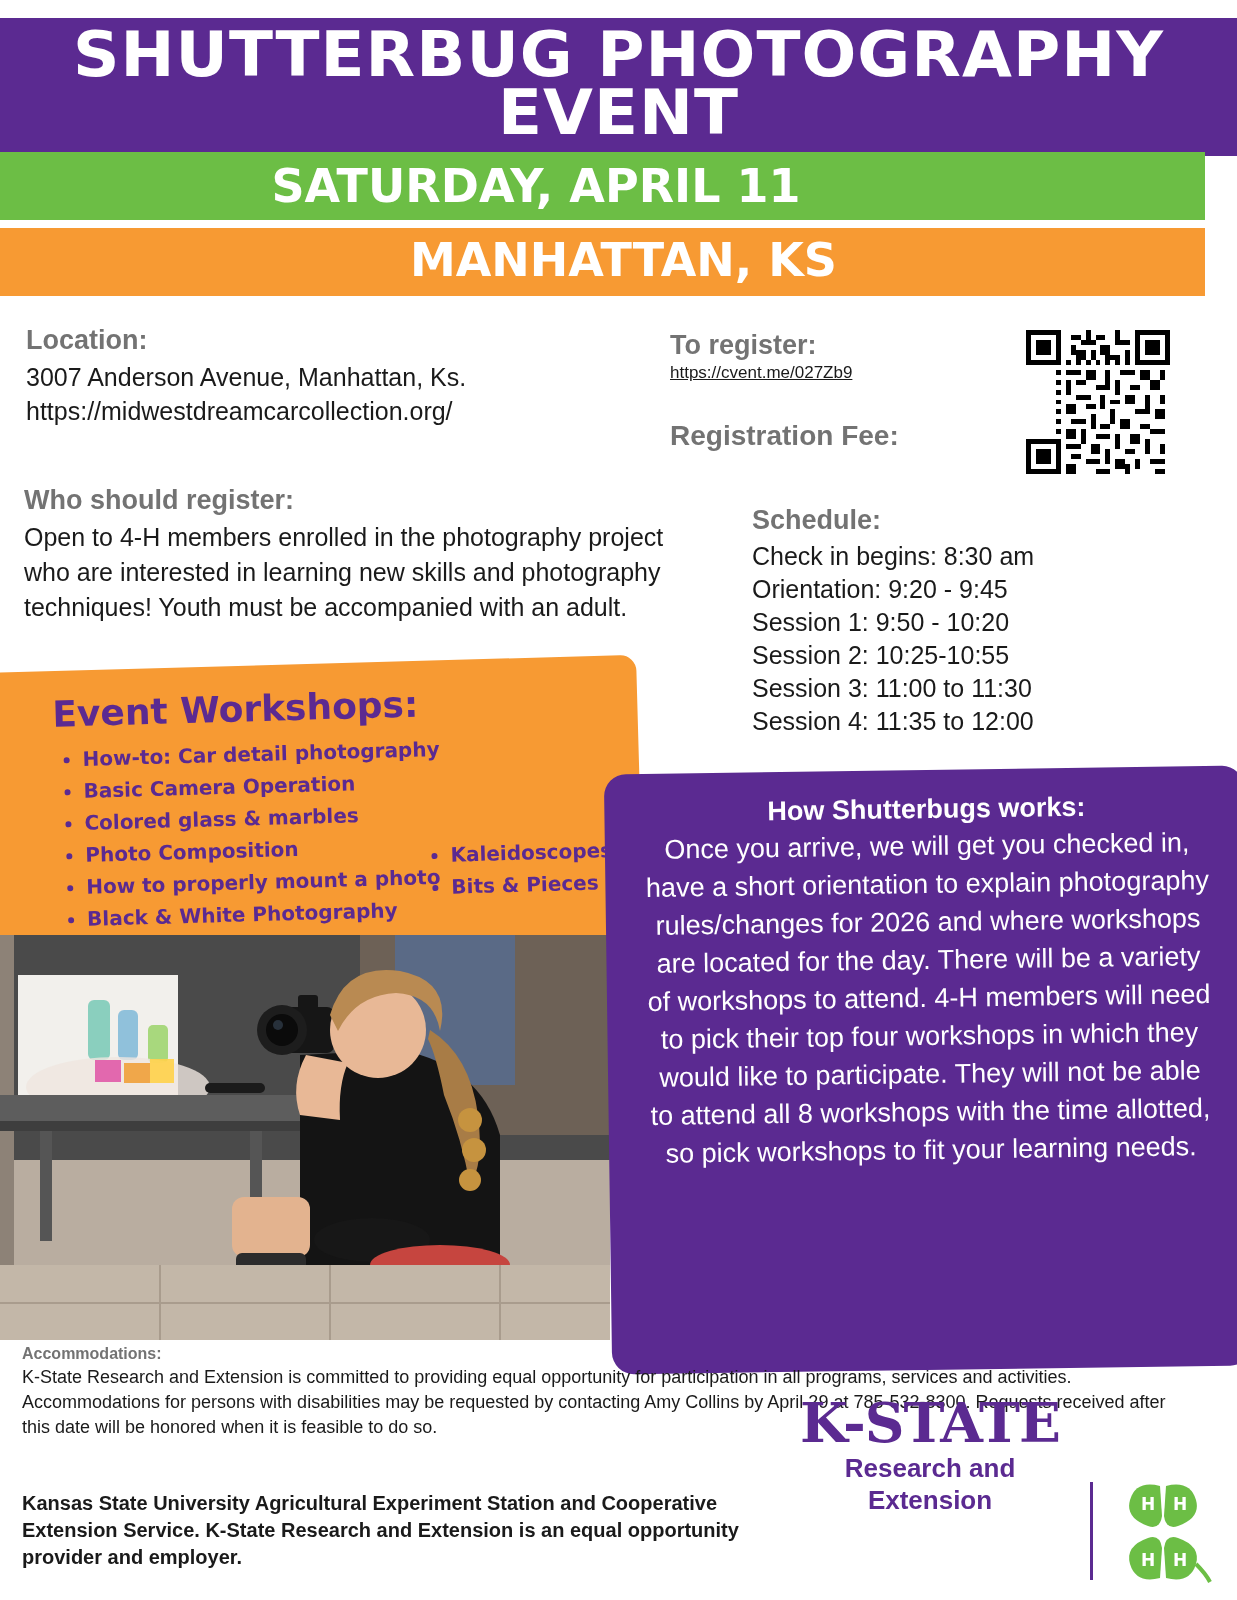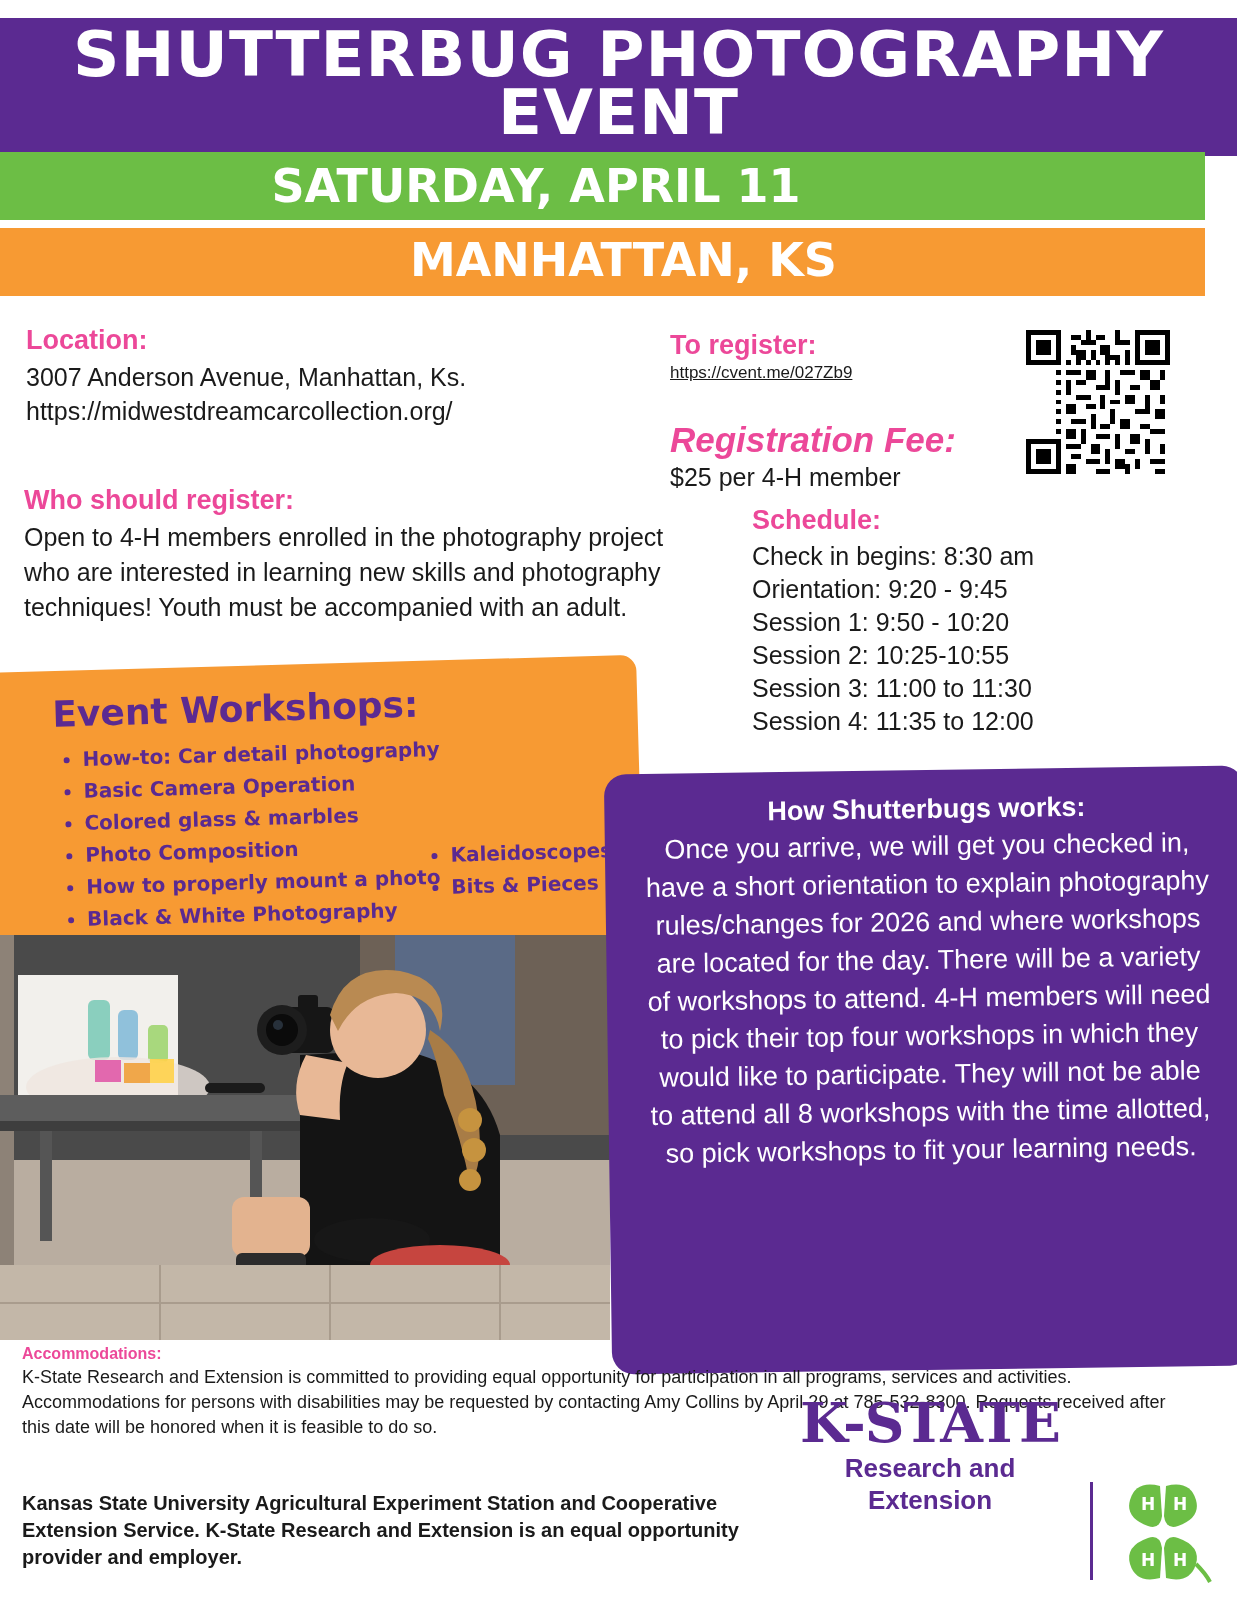--- a/index.html
+++ b/index.html
@@ -70,21 +70,21 @@
     font-size: 46px;
     line-height: 54px;
     font-weight: bold;
     color: #ffffff;
     text-transform: uppercase;
     font-family: "DejaVu Sans", sans-serif;
     padding-left: 42px;
   }
 
   
-  .lbl { font-size: 27px; font-weight: bold; color: #ec4899; }
+  .lbl { font-size: 27px; font-weight: bold; color: #737373; }
   .txt { font-size: 25px; color: #1a1a1a; }
 
   .loc-block { position: absolute; left: 26px; top: 325px; width: 640px; }
   .loc-block .lbl { display: block; margin-bottom: 4px; }
   .loc-block .txt { display: block; line-height: 34px; }
 
   .who-block { position: absolute; left: 24px; top: 485px; width: 670px; }
   .who-block .lbl { display: block; margin-bottom: 4px; }
   .who-block .txt { display: block; line-height: 35px; }
 
@@ -92,21 +92,21 @@
   .reg-block { position: absolute; left: 670px; top: 330px; width: 350px; }
   .reg-block .lbl { display: block; font-size: 27px; }
   .reg-link {
     display: inline-block;
     font-size: 17px;
     color: #1a1a1a;
     text-decoration: underline;
     margin-top: 2px;
   }
   .fee-block { position: absolute; left: 670px; top: 420px; width: 360px; }
-  .fee-block .lbl { display: block; font-size: 35px; font-style: italic; }
+  .fee-block .lbl { display: block; font-size: 28px; }
   .fee-block .txt { display: block; margin-top: 3px; }
 
   .qr {
     position: absolute;
     left: 1026px; top: 330px;
     width: 144px; height: 144px;
   }
   .qr svg { display: block; }
 
   .sched-block { position: absolute; left: 752px; top: 505px; width: 440px; }
@@ -281,21 +281,20 @@
   <span class="txt">Open to 4-H members enrolled in the photography project who are interested in learning new skills and photography techniques! Youth must be accompanied with an adult.</span>
 </div>
 
 <div class="reg-block">
   <span class="lbl">To register:</span>
   <a class="reg-link" href="#">https://cvent.me/027Zb9</a>
 </div>
 
 <div class="fee-block">
   <span class="lbl">Registration Fee:</span>
-  <span class="txt">$25 per 4-H member</span>
 </div>
 
 <div class="qr">
   <svg width="144" height="144" viewBox="0 0 29 29" shape-rendering="crispEdges">
     <rect width="29" height="29" fill="#ffffff"></rect>
     <g fill="#000000">
 
       <rect x="0" y="0" width="7" height="1"></rect>
         <rect x="0" y="6" width="7" height="1"></rect>
       <rect x="0" y="0" width="1" height="7"></rect>

